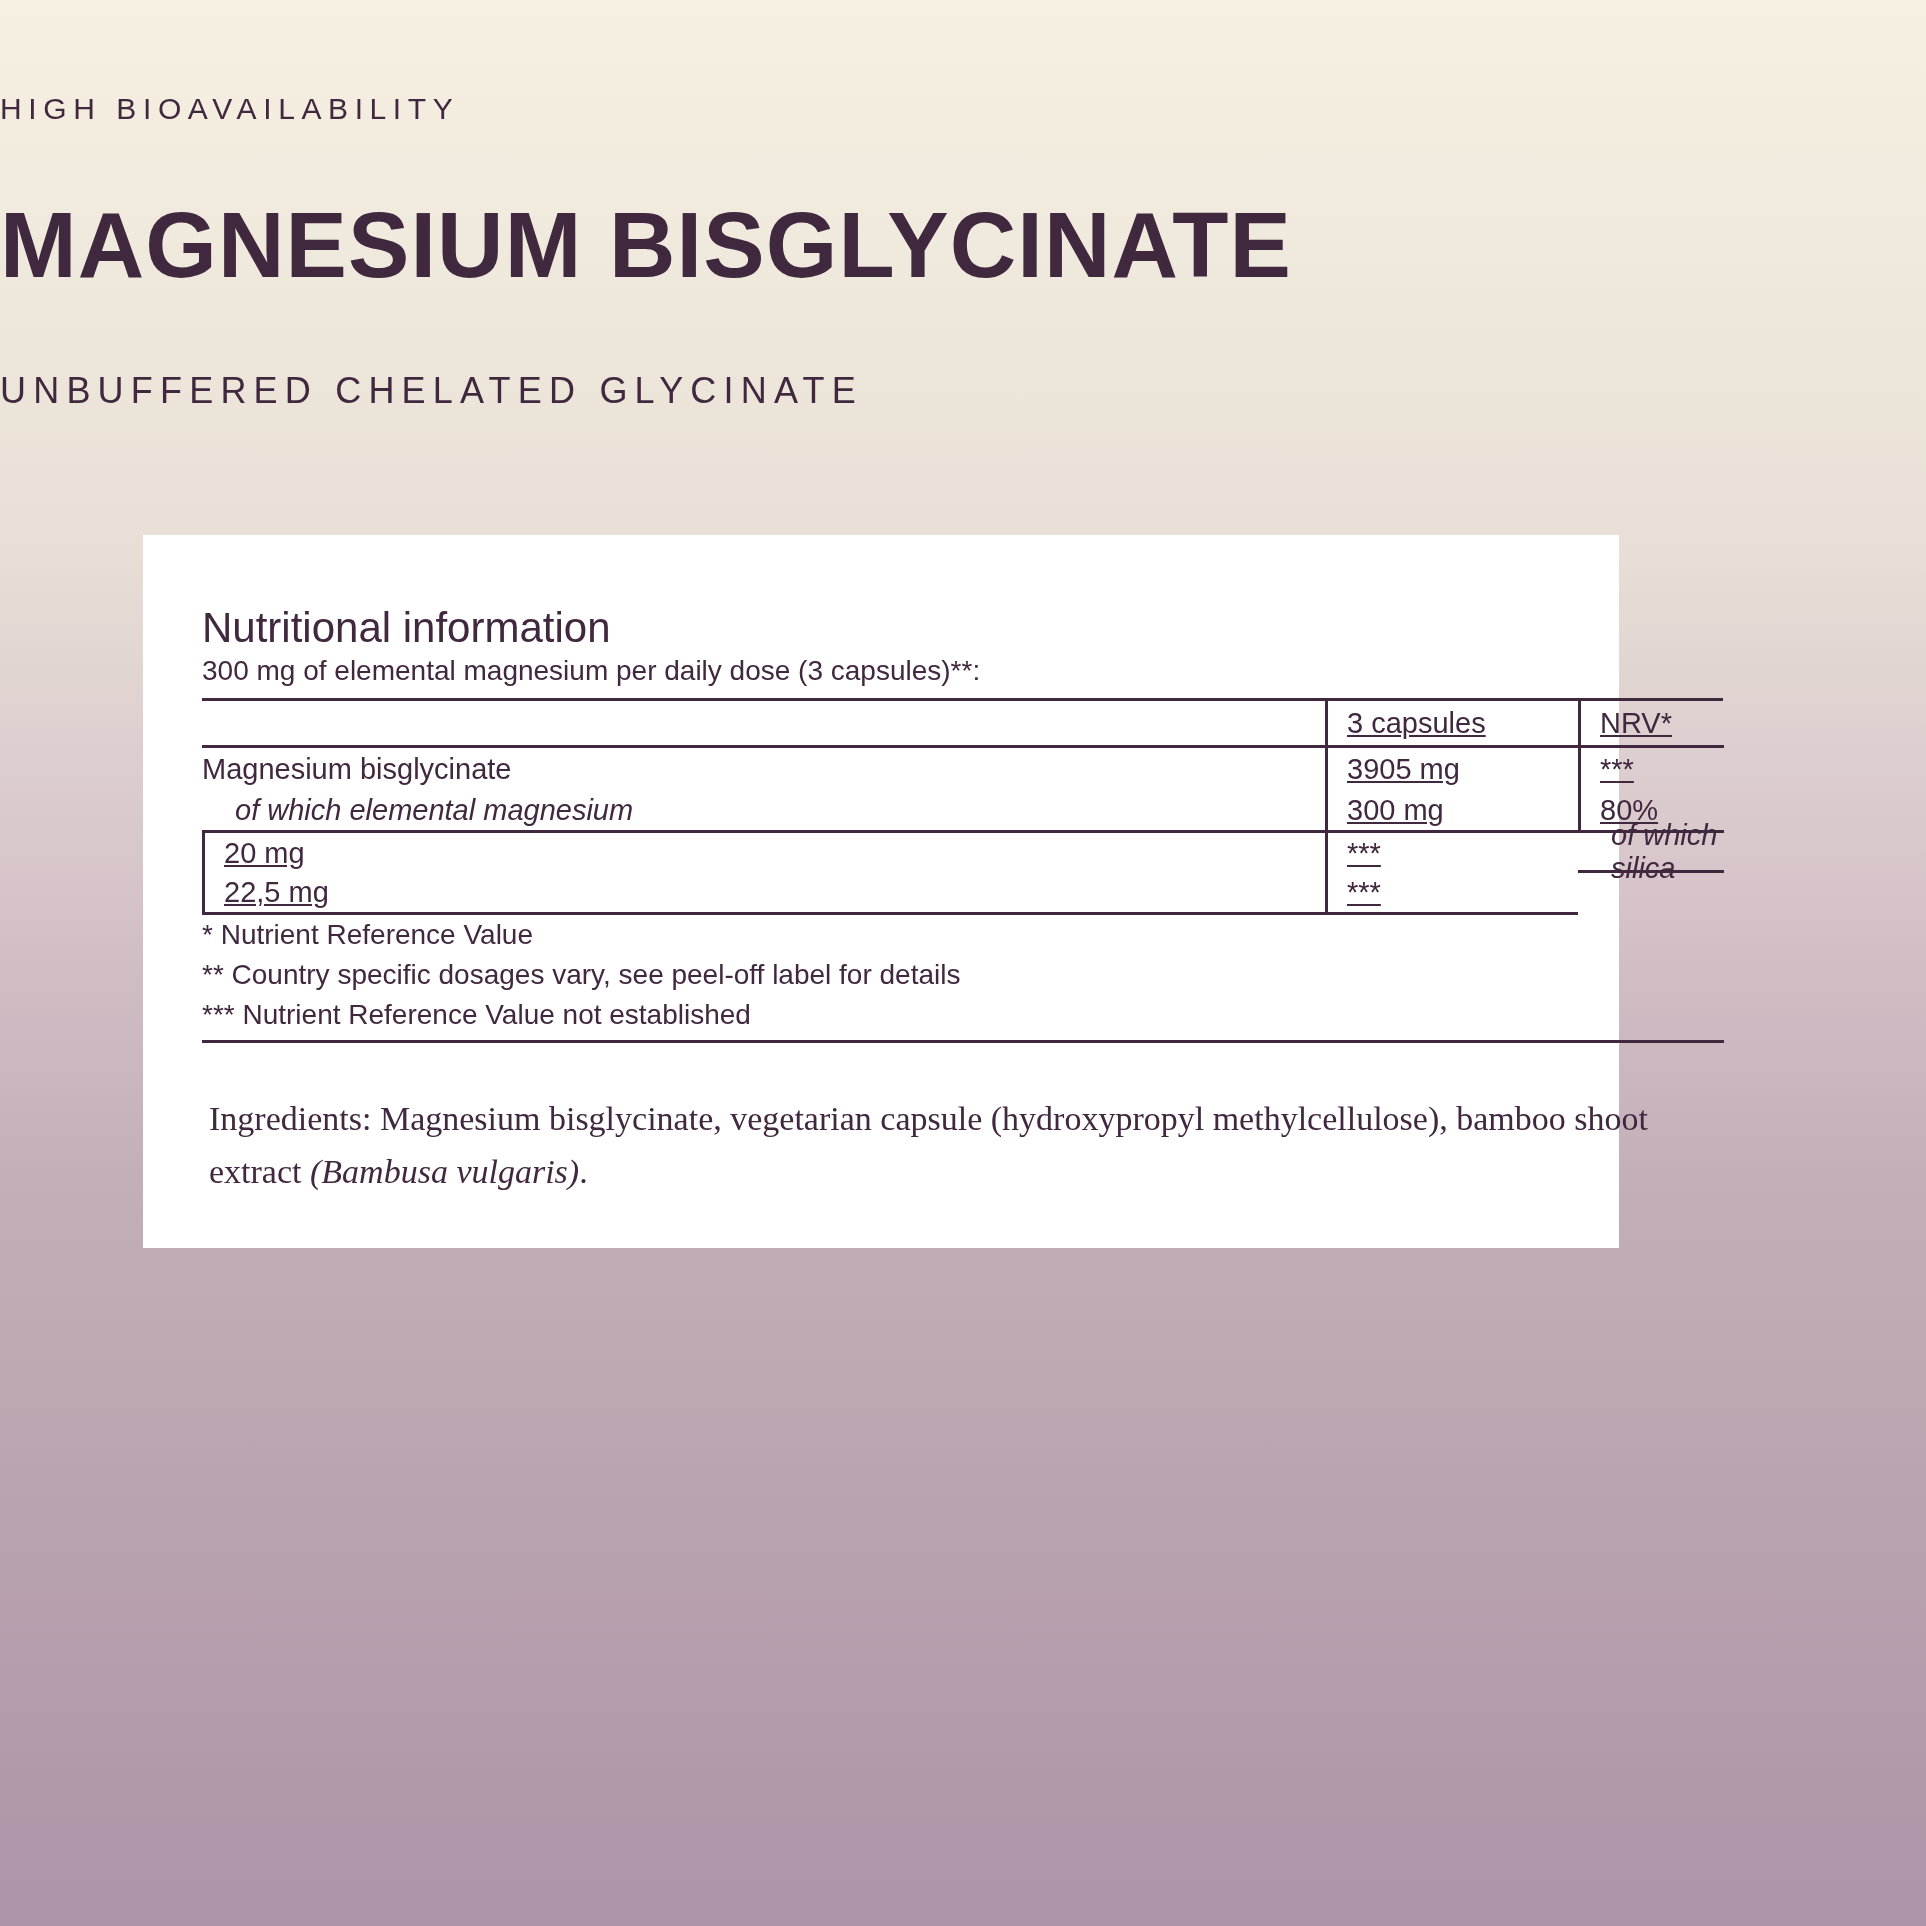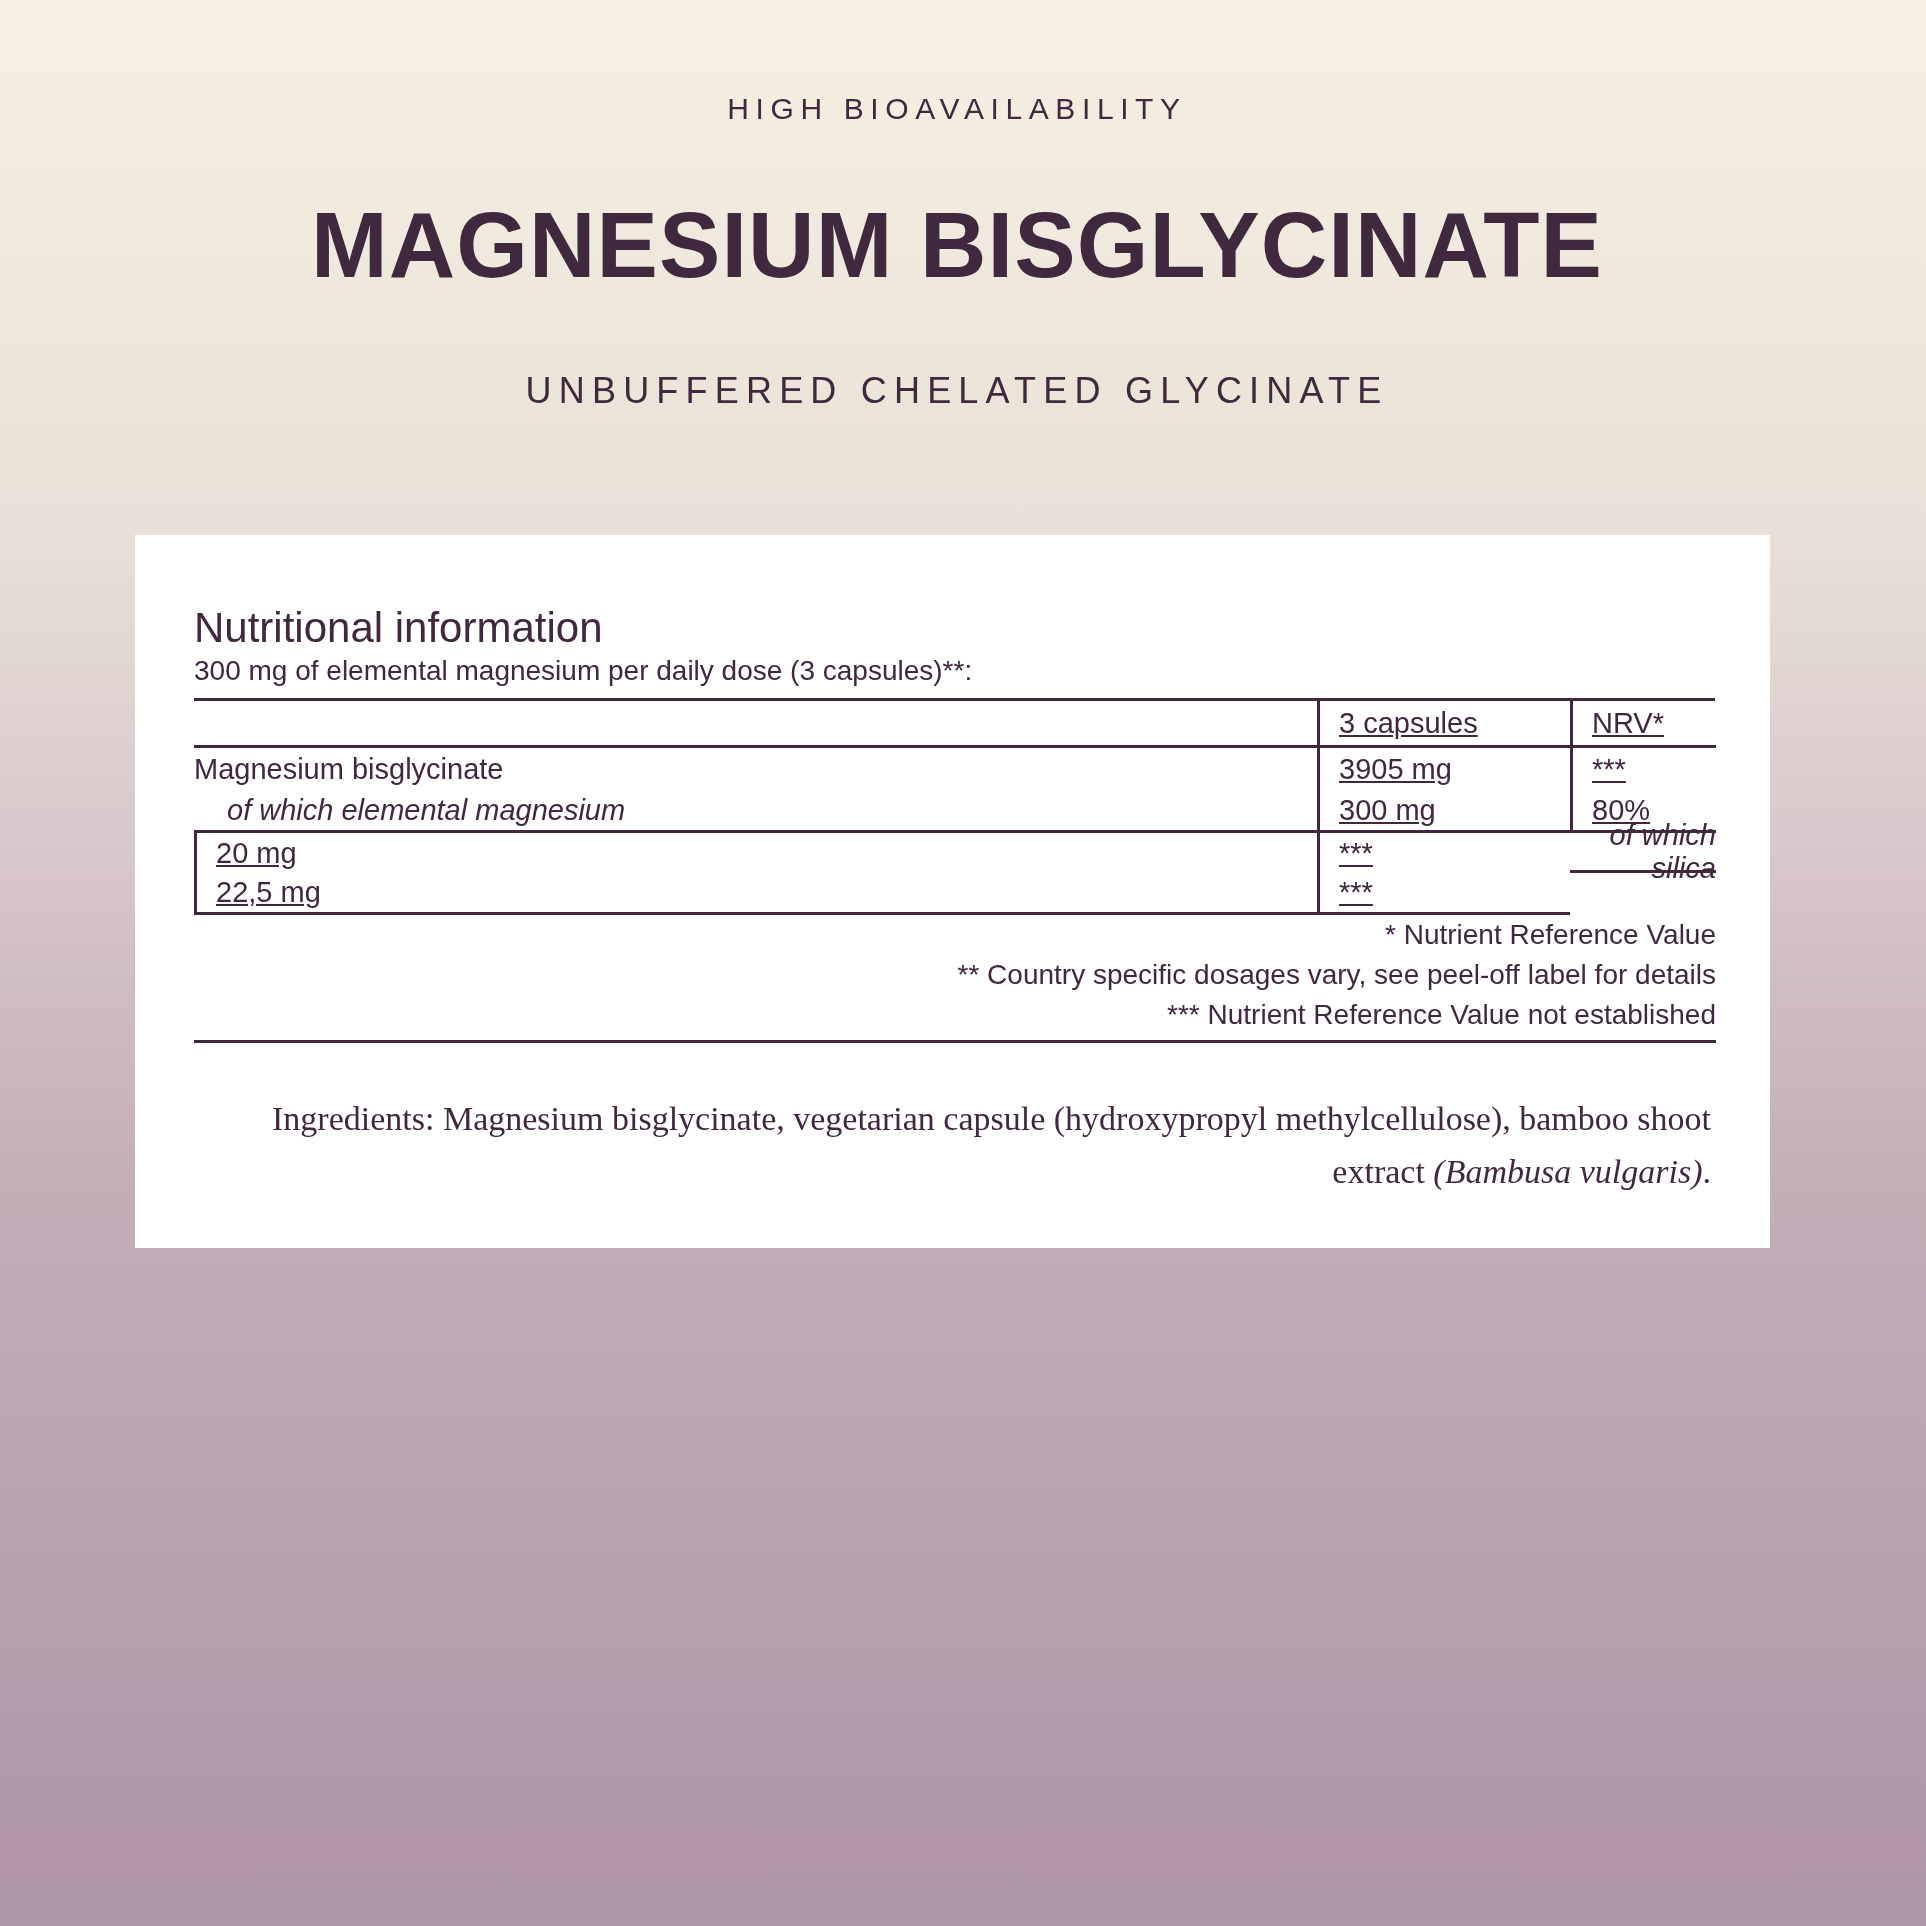--- a/index.html
+++ b/index.html
@@ -9,21 +9,21 @@
     color: #40283f;
     background: linear-gradient(180deg,
       #f6f0e2 0%,
       #e9e1d7 27%,
       #d6c4ca 46%,
       #c3afb8 61%,
       #ae94a7 100%);
     position: relative;
     overflow: hidden;
   }
-  .hero { position: absolute; left: 0; top: 0; width: 1914px; text-align: center; }
+  .hero { position: absolute; left: 0; top: 0; width: 1914px; }
   .eyebrow {
     margin-top: 92px;
     font-size: 30px;
     letter-spacing: 0.22em;
     font-weight: 400;
   }
   .title {
     margin-top: 73px;
     font-size: 92px;
     font-weight: 700;
@@ -31,24 +31,23 @@
     line-height: 1;
   }
   .subtitle {
     margin-top: 79px;
     font-size: 36px;
     letter-spacing: 0.2em;
     font-weight: 400;
   }
   .card {
     position: absolute;
-    left: 135px; top: 535px;
-    width: 1635px; height: 713px;
+    left: 143px; top: 535px;
+    width: 1476px; height: 713px;
     background: #ffffff;
-    text-align: right;
   }
   .card-heading {
     position: absolute; left: 59px; top: 69px;
     font-size: 42px; font-weight: 400;
   }
   .dose-line {
     position: absolute; left: 59px; top: 120px;
     font-size: 28px; font-weight: 400;
   }
   .ntable {

